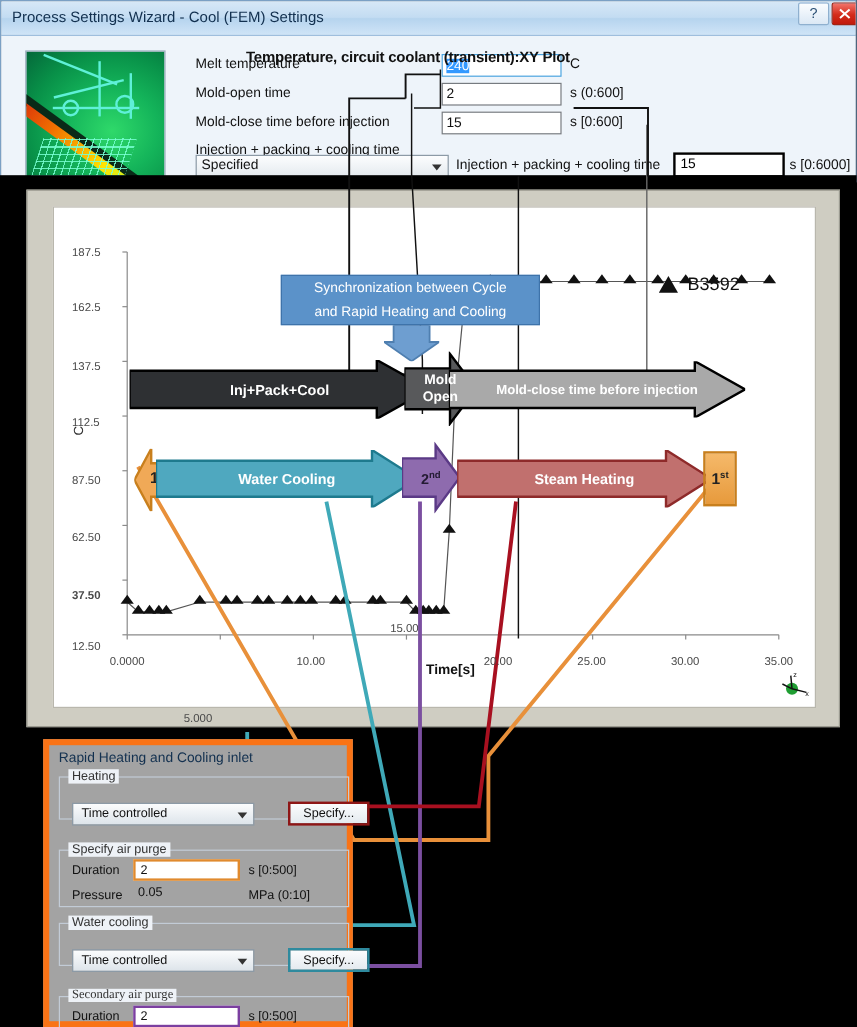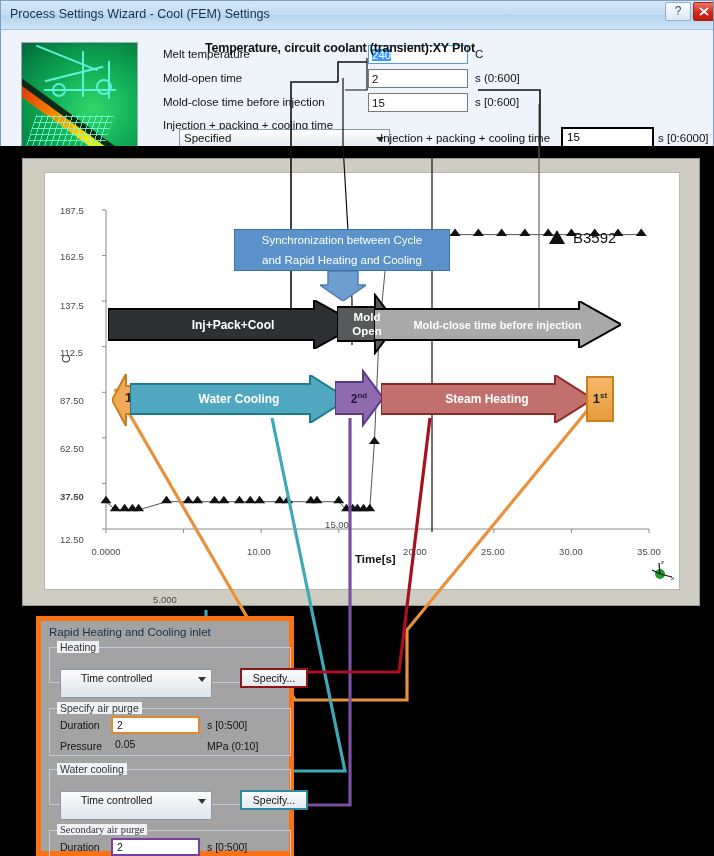--- a/index.html
+++ b/index.html
@@ -67,21 +67,21 @@
     position:absolute; height:19px; border:1px solid #9aa6b1;
     background:#fff; font-size:11.5px; color:#111; padding:1px 3px;
     line-height:16px; font-family:"Liberation Sans", sans-serif;
   }
   .txtfield.sel{ border:1px solid #4aa3df; }
   .txtfield.sel .hl{ background:#3399ff; color:#fff; }
   .unit{ position:absolute; font-size:11.5px; color:#111; white-space:nowrap;}
   #combo-ipc{
     position:absolute; left:162px; top:128px; width:211px; height:20px;
     border:1px solid #8c9aa6; background:linear-gradient(to bottom,#fcfdfe,#e3e9ee);
-    font-size:11.5px; color:#111; padding:2px 4px;margin-left:16px;
+    font-size:11.5px; color:#111; padding:2px 4px;
   }
   #combo-ipc-arrow{ position:absolute; right:5px; top:7px; width:0;height:0;
     border-left:4px solid transparent;border-right:4px solid transparent;border-top:5px solid #333;}
   #ipc-value-box{
     position:absolute; left:560px; top:126px; width:93px; height:21px;
     border:2px solid #000; background:#fff; font-size:11.5px; padding:2px 4px;
   }
 
   
   #black-strip{ position:absolute; left:0; top:146px; width:714px; height:16px; background:#000; }
@@ -134,23 +134,23 @@
 
   
   #rhc-dialog{
     position:absolute; left:36px; top:616px; width:258px; height:240px;
     background:#a3a3a3; border:5px solid #f97316;
   }
   #rhc-title{ position:absolute; left:8px; top:5px; font-size:11.5px; color:#12304f;}
   .gbox{ position:absolute; border:1px solid #c2cbd6; }
   .gtitle{ position:absolute; font-size:10.5px; color:#333; background:#eef2f7; padding:0 3px;}
   .combo{
-    position:absolute; height:29px; border:1px solid #8c9aa6;
+    position:absolute; height:19px; border:1px solid #8c9aa6;
     background:linear-gradient(to bottom,#fbfcfd,#dde4ea); font-size:10.5px;
-    color:#111; padding:2px 20px;
+    color:#111; padding:2px 7px;
   }
   .combo i{ position:absolute; right:5px; top:7px; width:0;height:0;
     border-left:4px solid transparent;border-right:4px solid transparent;border-top:5px solid #333; }
   .specbtn{
     position:absolute; height:20px; border:1px solid; background:linear-gradient(to bottom,#fbfcfd,#e4eaef);
     font-size:10.5px; color:#111; display:flex; align-items:center; justify-content:center;
   }
   .smalllbl{ position:absolute; font-size:10.5px; color:#111; white-space:nowrap;}
   .smallfield{ position:absolute; height:18px; background:#fff; font-size:10.5px;
     color:#111; padding:1px 4px; border:1px solid #a8b2bc; }

